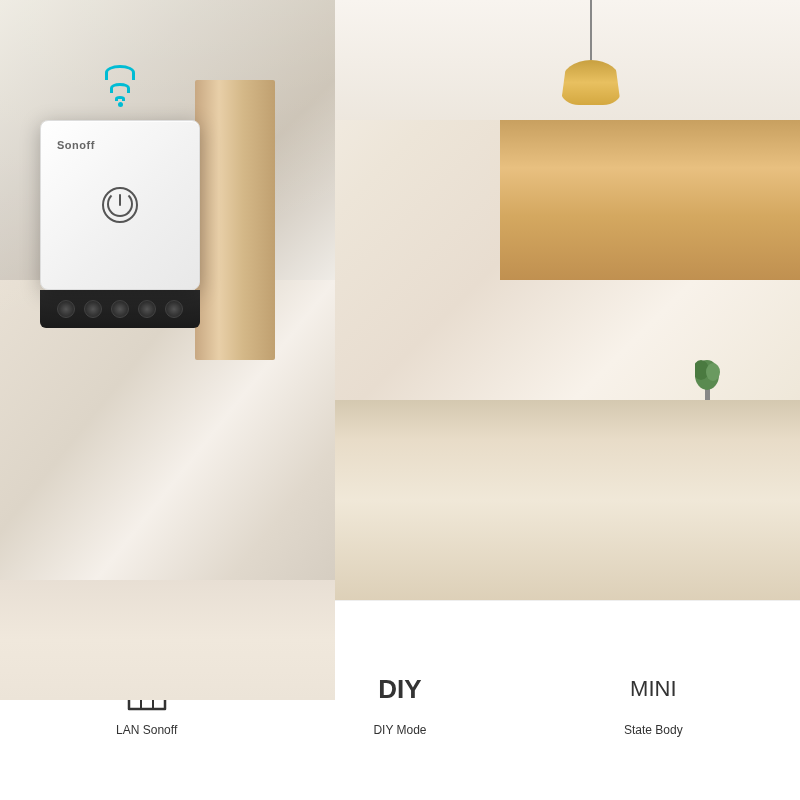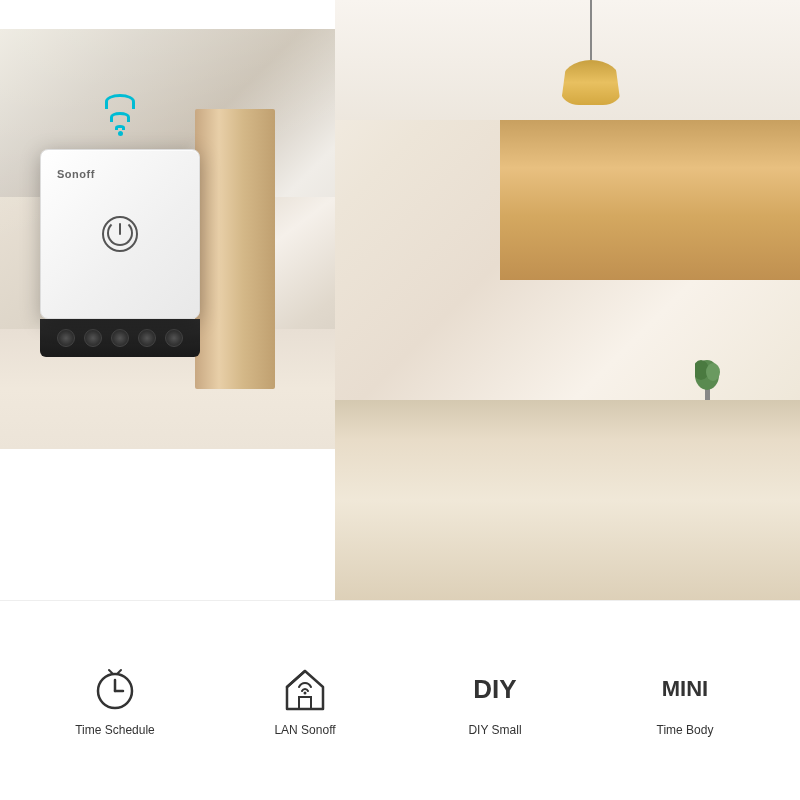--- a/index.html
+++ b/index.html
@@ -15,25 +15,24 @@
     .top-section {
       width: 800px;
       height: 600px;
       position: relative;
       display: flex;
     }
 
     
     .left-panel {
       width: 335px;
-      height: 420px;
+      height: 700px;
       background: linear-gradient(135deg, #e8e4de 0%, #d5cfc7 20%, #c8bfb2 40%, #f0ede8 60%, #e2ddd6 80%, #ccc5ba 100%);
       position: relative;
       overflow: hidden;
-      margin-top: 29px;
     }
 
     
     .left-panel::before {
       content: '';
       position: absolute;
       bottom: 0;
       left: 0;
       right: 0;
       height: 60%;
@@ -288,21 +287,21 @@
 
     .diy-text {
       font-size: 26px;
       font-weight: bold;
       color: #333;
       line-height: 48px;
     }
 
     .mini-text {
       font-size: 22px;
-      font-weight: bold;
+      font-weight: normal;
       color: #333;
       line-height: 48px;
     }
 
     
     .window-light {
       position: absolute;
       top: 0;
       left: 0;
       width: 100%;
@@ -379,32 +378,20 @@
 
     <div class="table" style="bottom:150px;left:0;right:80px;height:15px;"></div>
 
     <div class="kitchen-counter"></div>
   </div>
 </div>
 
 <div class="bottom-section">
 
 
-  <div class="feature-item">
-    <div class="feature-icon">
-      <svg viewBox="0 0 48 48" fill="none" xmlns="http://www.w3.org/2000/svg">
-        <circle cx="24" cy="26" r="17" stroke="#333" stroke-width="2.5" fill="none"></circle>
-        <line x1="24" y1="26" x2="24" y2="15" stroke="#333" stroke-width="2.5" stroke-linecap="round"></line>
-        <line x1="24" y1="26" x2="32" y2="26" stroke="#333" stroke-width="2.5" stroke-linecap="round"></line>
-        <line x1="18" y1="5" x2="22" y2="9" stroke="#333" stroke-width="2" stroke-linecap="round"></line>
-        <line x1="30" y1="5" x2="26" y2="9" stroke="#333" stroke-width="2" stroke-linecap="round"></line>
-      </svg>
-    </div>
-    <span class="feature-label">Time Schedule</span>
-  </div>
 
 
   <div class="feature-item">
     <div class="feature-icon">
       <svg viewBox="0 0 48 48" fill="none" xmlns="http://www.w3.org/2000/svg">
         <path d="M24 6 L42 22 L42 44 L6 44 L6 22 Z" stroke="#333" stroke-width="2.5" fill="none" stroke-linejoin="round"></path>
         <path d="M24 6 L6 22" stroke="#333" stroke-width="2.5" stroke-linecap="round"></path>
         <rect x="18" y="32" width="12" height="12" stroke="#333" stroke-width="2" fill="none"></rect>
 
         <path d="M18 22 C18 22 20 18 24 18 C28 18 30 22 30 22" stroke="#333" stroke-width="2" fill="none" stroke-linecap="round"></path>
@@ -413,23 +400,23 @@
       </svg>
     </div>
     <span class="feature-label">LAN Sonoff</span>
   </div>
 
 
   <div class="feature-item">
     <div class="feature-icon">
       <span class="diy-text">DIY</span>
     </div>
-    <span class="feature-label">DIY Small</span>
+    <span class="feature-label">DIY Mode</span>
   </div>
 
   <div class="feature-item">
     <div class="feature-icon">
       <span class="mini-text">MINI</span>
     </div>
-    <span class="feature-label">Time Body</span>
+    <span class="feature-label">State Body</span>
   </div>
 
 </div>
 
 </body></html>

